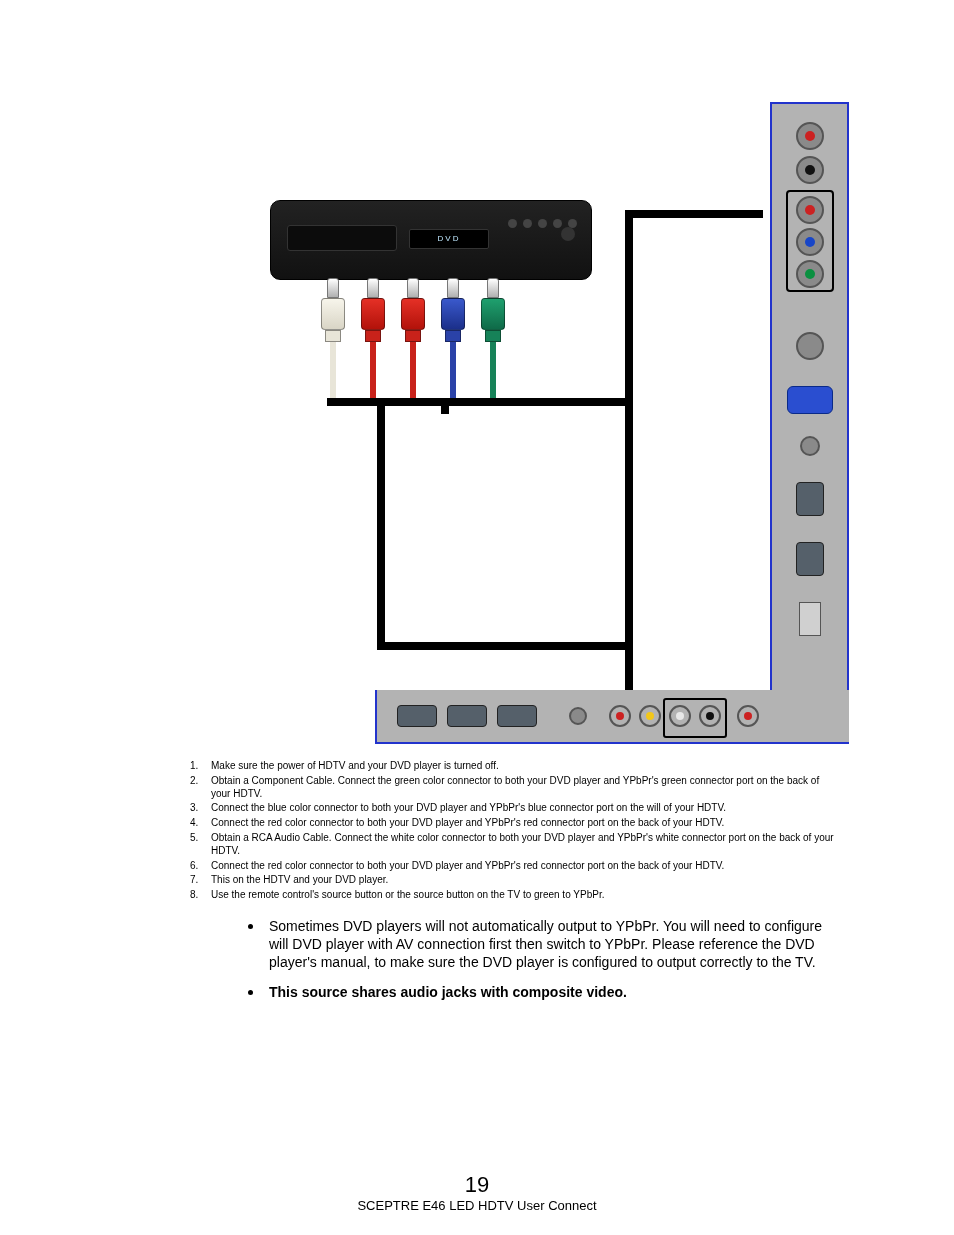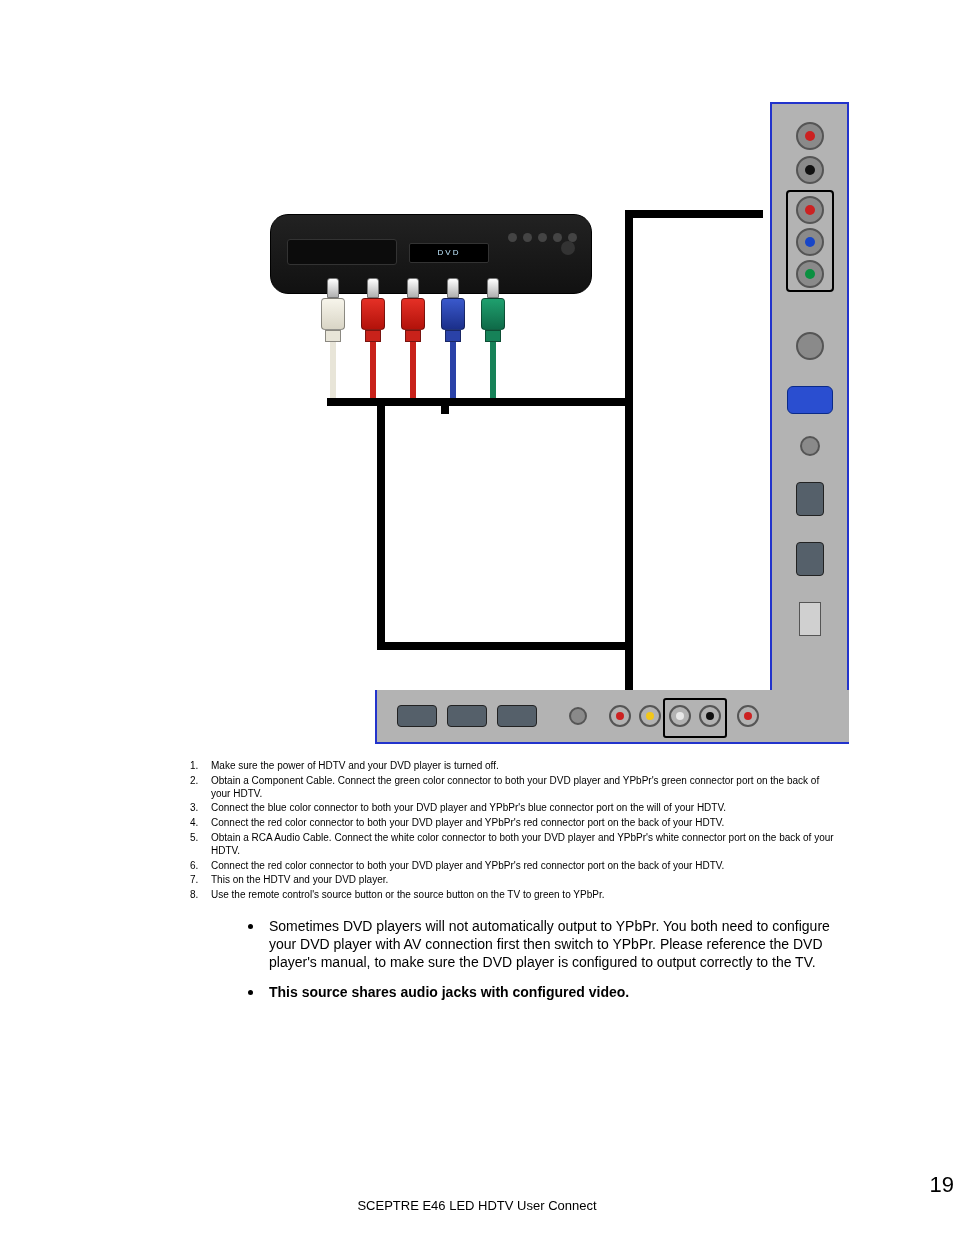--- a/index.html
+++ b/index.html
@@ -21,24 +21,24 @@
     margin: 0 0 18px 0;
   }
   .diagram {
     height: 660px;
     position: relative;
     margin: 0 0 18px 0;
   }
   
   .dvd {
     position: absolute;
-    top: 132px; left: 115px;
+    top: 118px; left: 115px;
     width: 320px; height: 78px;
     background: linear-gradient(#222, #111);
-    border-radius: 18px;
+    border-radius: 10px;
     border: 1px solid #000;
   }
   .dvd .tray {
     position: absolute;
     top: 24px; left: 16px;
     width: 108px; height: 24px;
     background: #0c0c0c;
     border: 1px solid #333;
     border-radius: 3px;
   }
@@ -155,21 +155,21 @@
     font-size:14px;line-height:1.3;
   }
   ul.notes li{padding:0 0 8px 4px;}
   ul.notes li::marker{font-size:18px;}
   ul.notes li.bold{font-weight:bold;}
 
   .footer{
     position:absolute;bottom:22px;left:0;right:0;
     text-align:center;font-size:13px;color:#000;
   }
-  .footer .pno{font-size:22px;text-align:right;}
+  .footer .pno{font-size:22px;}
 </style>
 </head>
 <body>
 
 <div class="page">
 
   <div class="diagram">
 
     <div class="dvd">
       <div class="tray"></div>
@@ -263,21 +263,21 @@
     <li>Connect the blue color connector to both your DVD player and YPbPr's blue connector port on the will of your HDTV.</li>
     <li>Connect the red color connector to both your DVD player and YPbPr's red connector port on the back of your HDTV.</li>
     <li>Obtain a RCA Audio Cable.  Connect the white color connector to both your DVD player and YPbPr's white connector port on the back of your HDTV.</li>
     <li>Connect the red color connector to both your DVD player and YPbPr's red connector port on the back of your HDTV.</li>
     <li>This on the HDTV and your DVD player.</li>
     <li>Use the remote control's source button or the source button on the TV to green to YPbPr.</li>
   </ol>
 
 
   <ul class="notes">
-    <li>Sometimes DVD players will not automatically output to YPbPr.  You both need to configure your DVD player with AV connection first then switch to YPbPr.  Please reference the DVD player's manual, to make sure the DVD player is configured to output correctly to the TV.</li>
-    <li class="bold">This source shares audio jacks with configured video.</li>
+    <li>Sometimes DVD players will not automatically output to YPbPr.  You will need to configure will DVD player with AV connection first then switch to YPbPr.  Please reference the DVD player's manual, to make sure the DVD player is configured to output correctly to the TV.</li>
+    <li class="bold">This source shares audio jacks with composite video.</li>
   </ul>
 </div>
 
 <div class="footer">
   <div class="pno">19</div>
   <div>SCEPTRE E46 LED HDTV User Connect</div>
 </div>
 
 </body></html>

